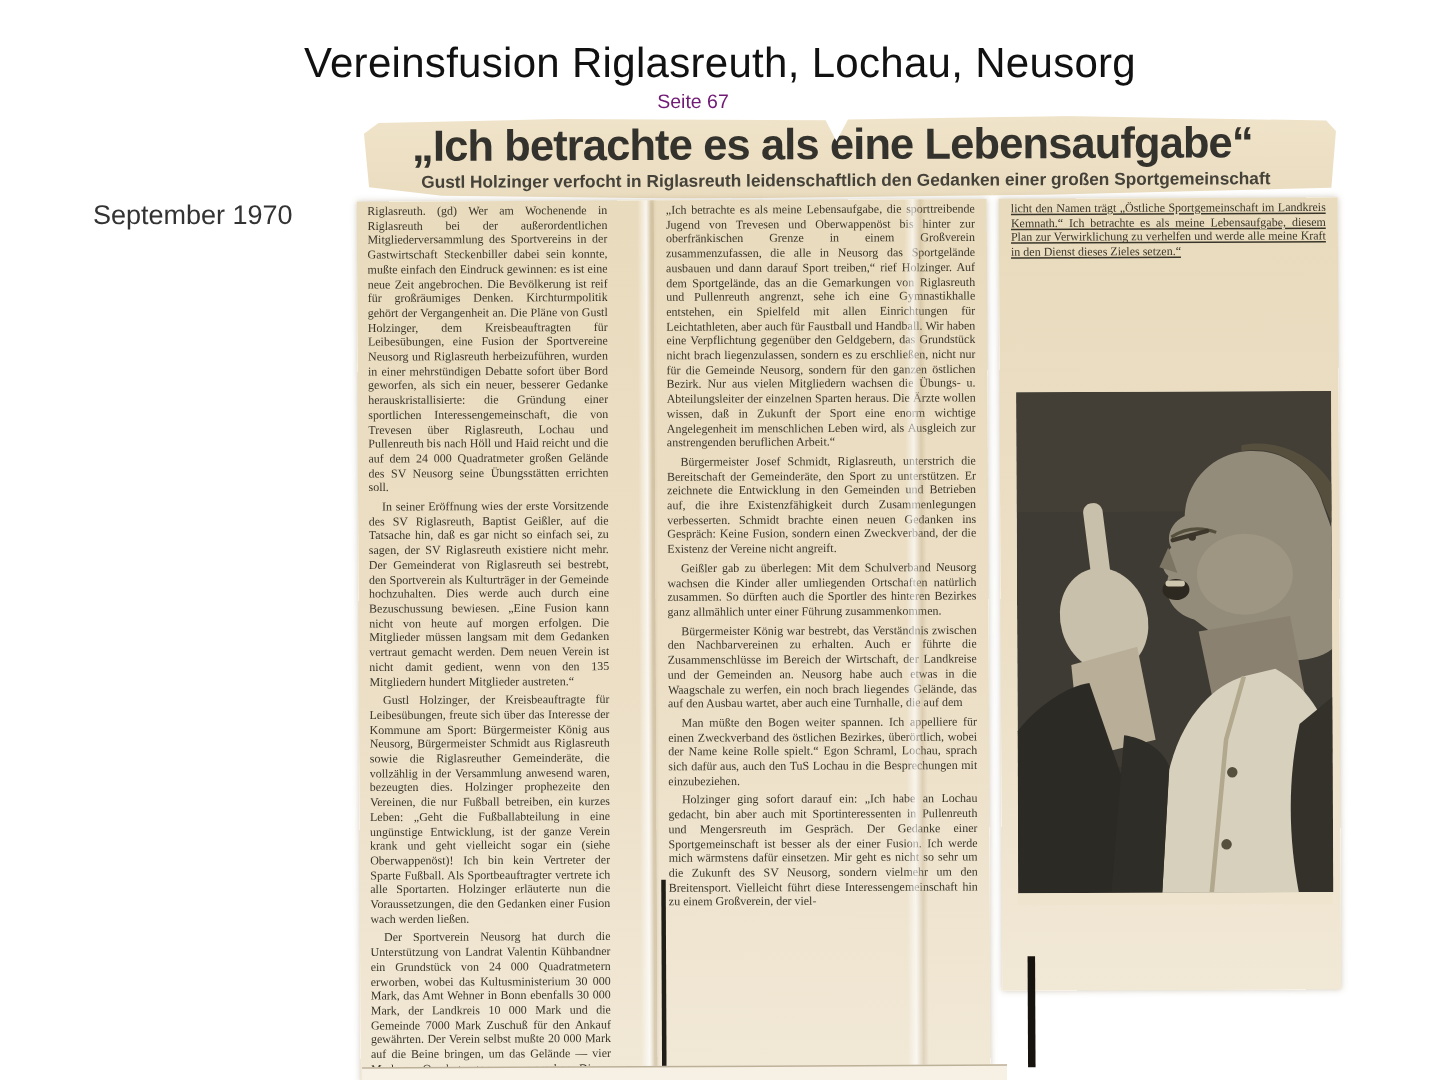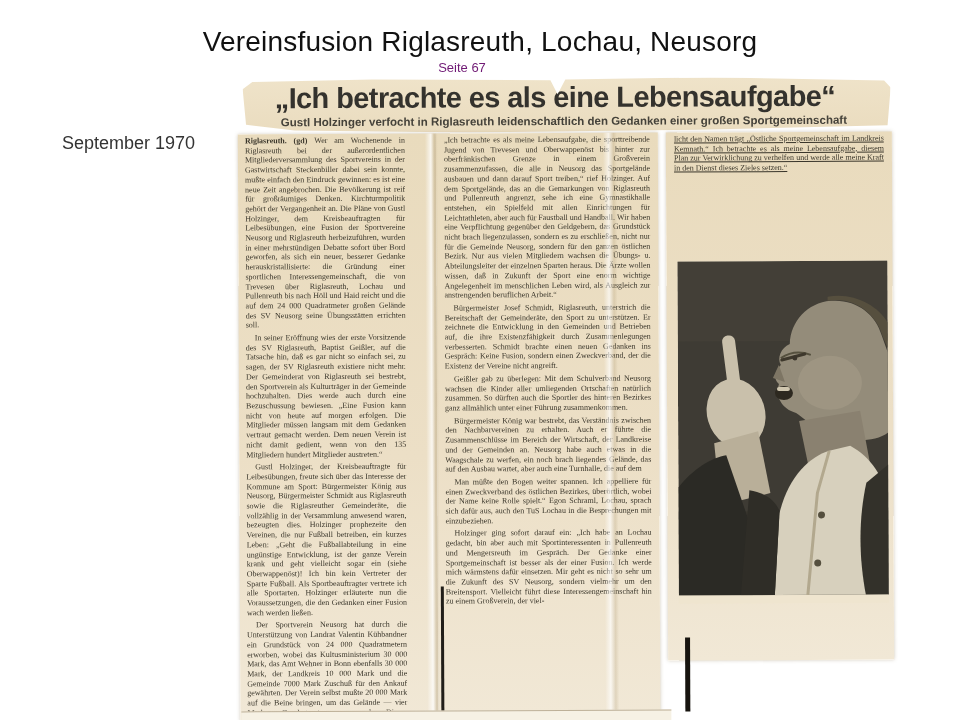--- a/index.html
+++ b/index.html
@@ -49,21 +49,21 @@
       background:linear-gradient(90deg,rgba(255,255,255,0) 0%,rgba(255,255,255,0.65) 40%,rgba(160,140,100,0.22) 75%,rgba(255,255,255,0) 100%);}
   .fold-bar-left{left:202px;top:510px;width:3px;height:126px;background:#211e19;}
   .fold-bar-right{left:446px;top:562px;width:5px;height:74px;background:#17140f;}
   .bottom-edge{left:2px;top:634px;width:430px;height:10px;background:#f6f1e4;border-top:1px solid #bdb098;}
 
   
   .photo-wrap{position:absolute;left:440px;top:186px;width:210px;height:342px;
       background:#efe5cf;padding:0;}
   .photo-wrap svg{display:block;}
 
-  .np-col .np-lead{font-weight:bold;}
+  .np-col .np-lead{font-weight:normal;}
 </style>
 </head>
 <body>
 
 <div class="slide">
 
   <div class="slide-title">Vereinsfusion Riglasreuth, Lochau, Neusorg</div>
   <div class="slide-subtitle">Seite 67</div>
   <div class="date-label">September 1970</div>
 

